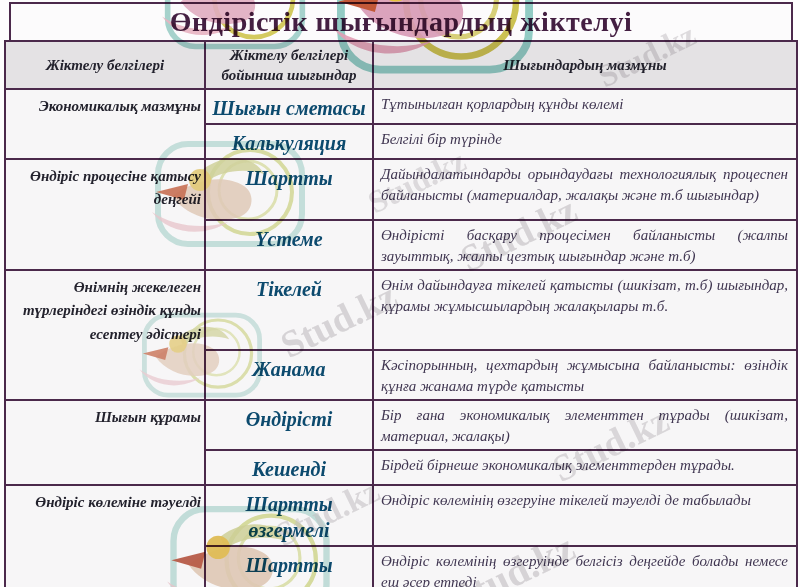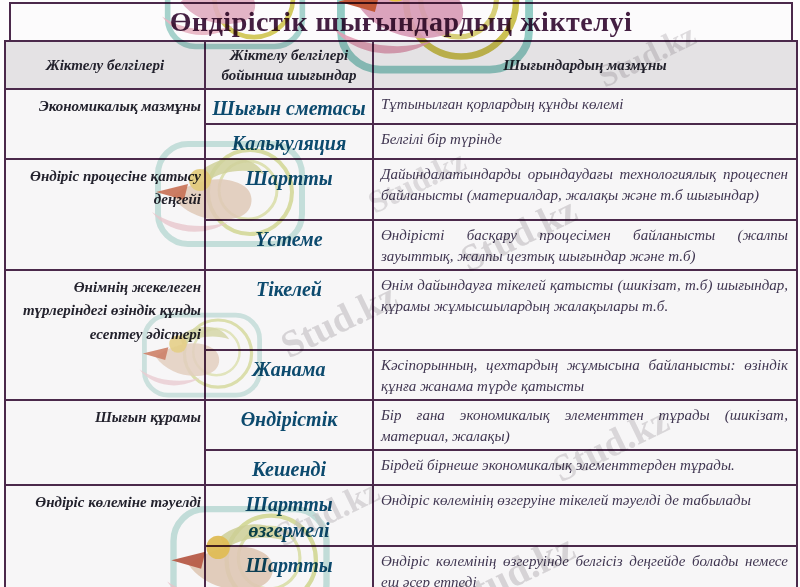--- a/index.html
+++ b/index.html
@@ -119,21 +119,21 @@
         <td class="c2">Тікелей</td>
         <td class="c3">Өнім дайындауға тікелей қатысты (шикізат, т.б) шығындар, құрамы жұмысшылардың жалақылары т.б.</td>
       </tr>
       <tr style="height:46px">
         <td class="c2">Жанама</td>
         <td class="c3">Кәсіпорынның, цехтардың жұмысына байланысты: өзіндік құнға жанама түрде қатысты</td>
       </tr>
 
       <tr style="height:48px">
         <td class="c1" rowspan="2">Шығын құрамы</td>
-        <td class="c2">Өндірістік</td>
+        <td class="c2">Өндірісті</td>
         <td class="c3">Бір ғана экономикалық элементтен тұрады (шикізат, материал, жалақы)</td>
       </tr>
       <tr style="height:23px">
         <td class="c2">Кешенді</td>
         <td class="c3">Бірдей бірнеше экономикалық элементтерден тұрады.</td>
       </tr>
 
       <tr style="height:28px">
         <td class="c1" rowspan="2">Өндіріс көлеміне тәуелді</td>
         <td class="c2">Шартты өзгермелі</td>

